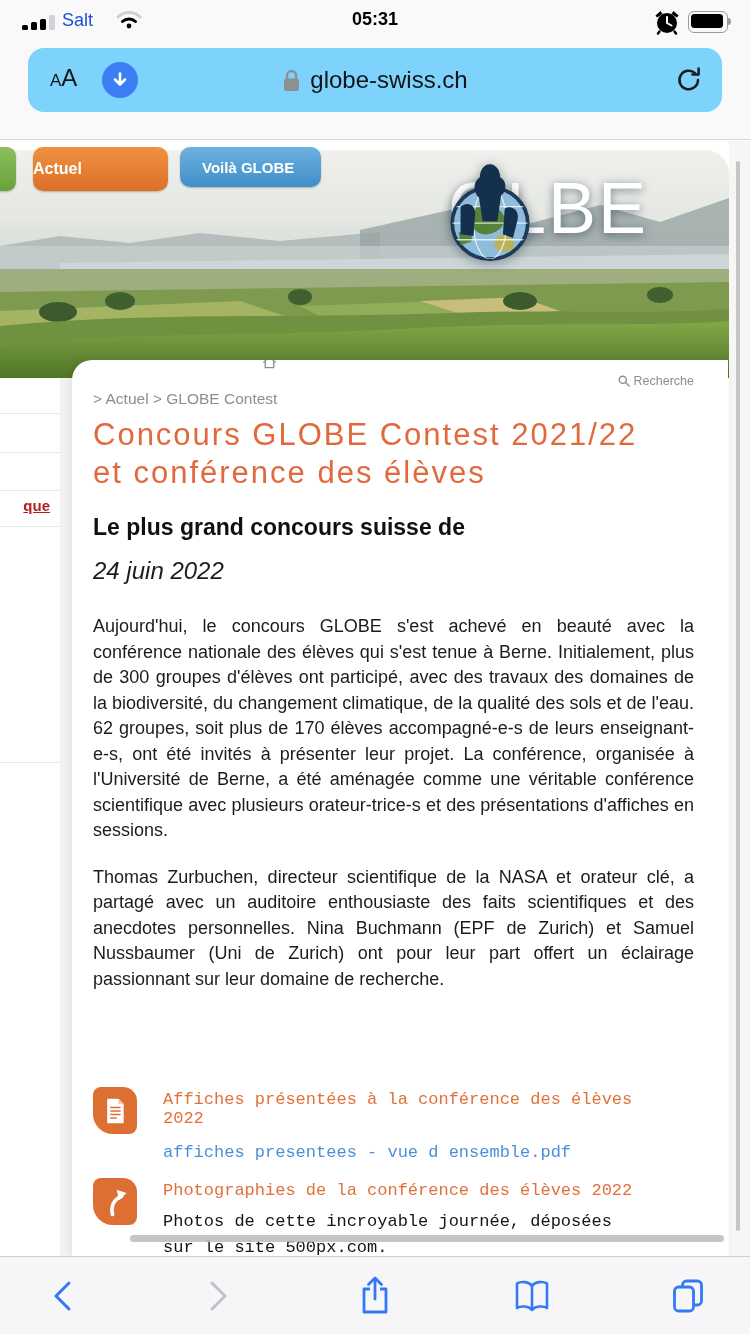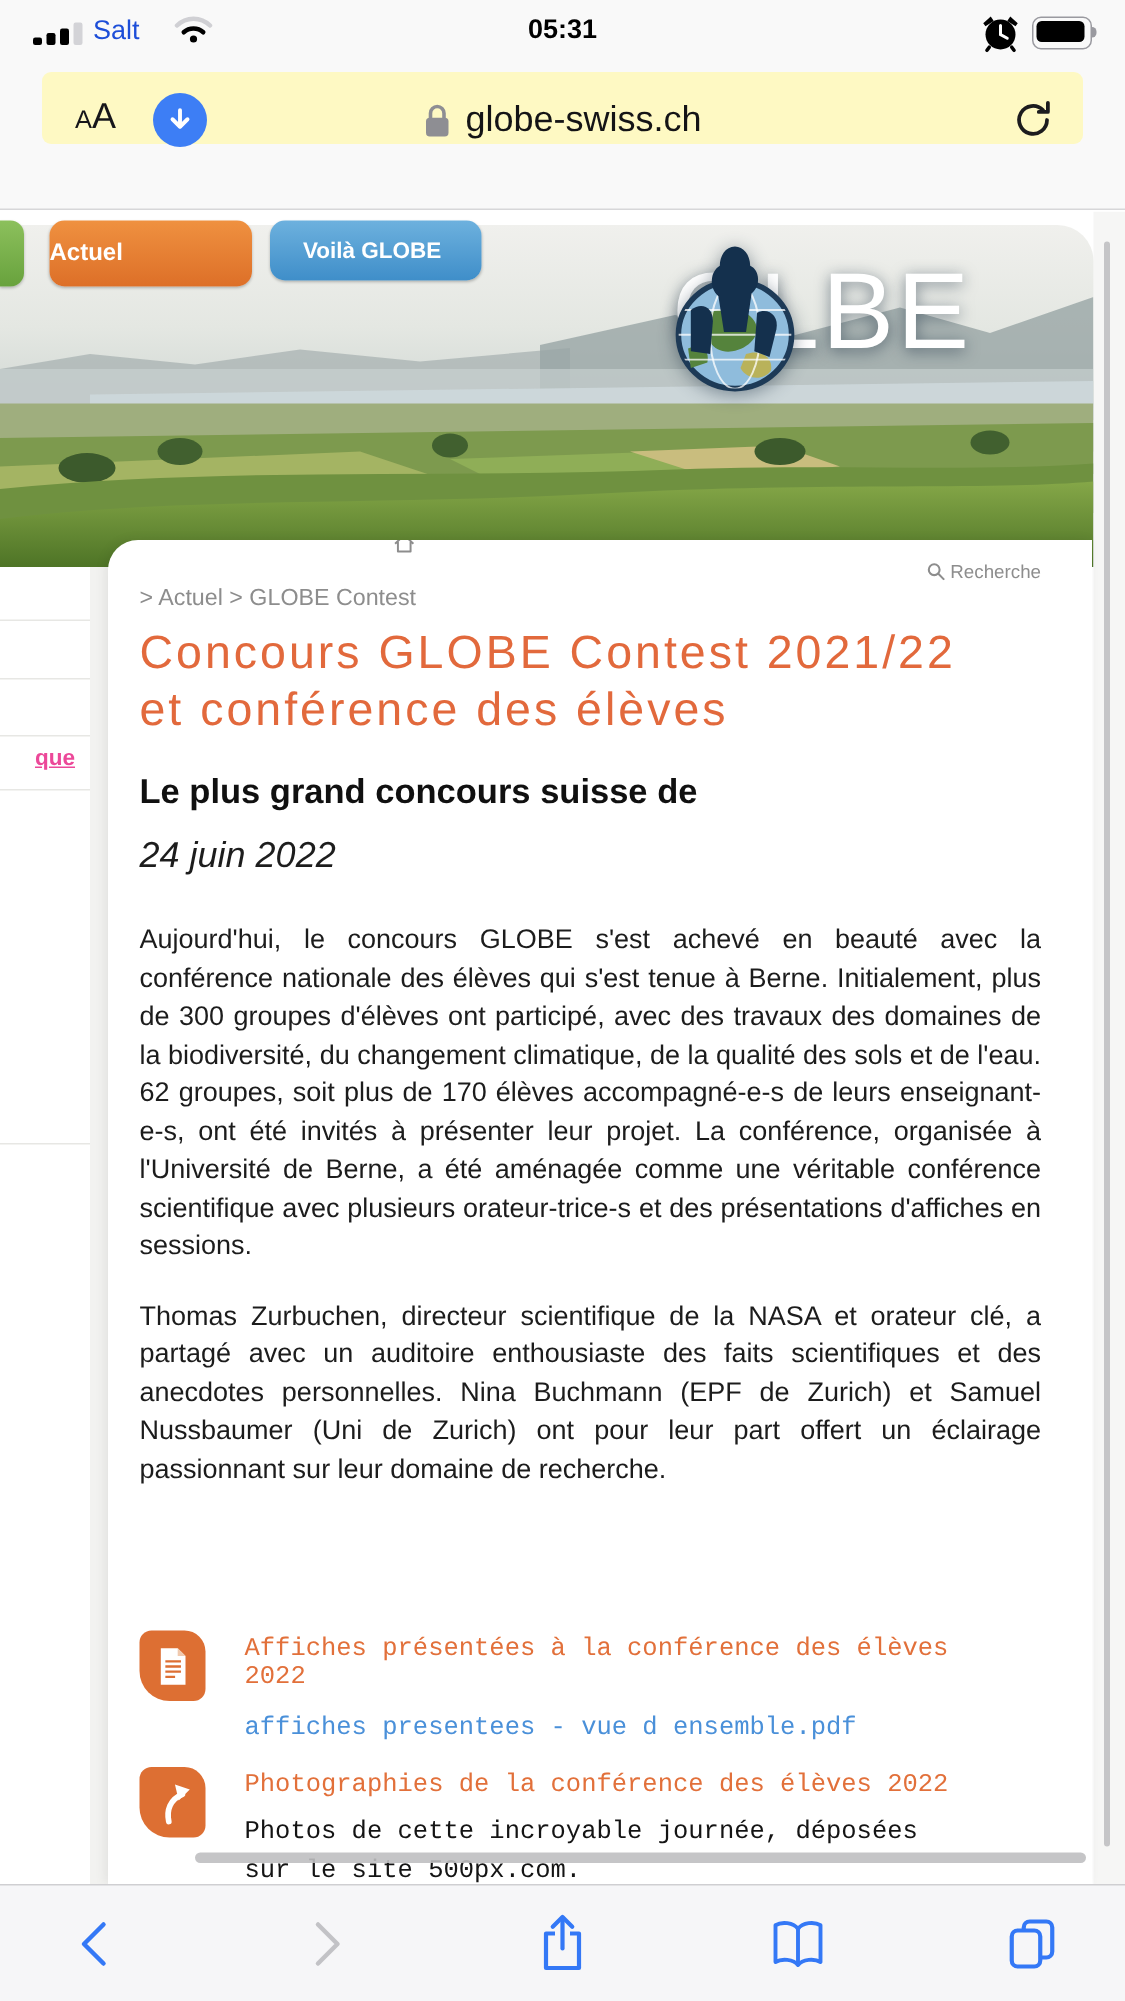--- a/index.html
+++ b/index.html
@@ -16,21 +16,21 @@
   .sig i:nth-child(3){height:11px}.sig i:nth-child(4){height:15px;background:#d3d3d7;}
   .carrier{position:absolute;left:62px;top:10px;font-size:18px;color:#1d4ed8;}
   .wifi{position:absolute;left:116px;top:10px;}
   .sbtime{position:absolute;left:0;right:0;top:9px;text-align:center;font-size:18px;font-weight:600;color:#000;}
   .alarm{position:absolute;left:654px;top:9px;}
   .batt{position:absolute;left:688px;top:11px;width:42px;height:22px;}
   .batt .shell{position:absolute;left:0;top:0;width:38px;height:20px;border:1.5px solid #9a9aa0;border-radius:6px;}
   .batt .fill{position:absolute;left:3px;top:3px;width:32px;height:14px;background:#000;border-radius:3.5px;}
   .batt .nub{position:absolute;left:40px;top:7px;width:3px;height:7px;background:#9a9aa0;border-radius:0 3px 3px 0;}
 
-  .urlpill{position:absolute;left:28px;top:48px;width:694px;height:48px;background:#fef9c3;border-radius:6px;}
+  .urlpill{position:absolute;left:28px;top:48px;width:694px;height:64px;background:#7dd3fc;border-radius:16px;}
   .reader{position:absolute;left:22px;top:16px;color:#16161a;cursor:default;}
   .reader .a1{font-size:17px;}.reader .a2{font-size:24px;}
   .dlcircle{position:absolute;left:74px;top:14px;width:36px;height:36px;border-radius:50%;background:#3d7ef5;
             display:flex;align-items:center;justify-content:center;}
   .urlcenter{position:absolute;left:0;right:0;top:0;height:64px;display:flex;align-items:center;justify-content:center;gap:9px;}
   .urltext{font-size:24px;color:#141416;}
   .refresh{position:absolute;right:18px;top:17px;}
 
   
   .webarea{position:absolute;left:0;top:141px;width:750px;height:1115px;background:#ffffff;overflow:hidden;}
@@ -49,21 +49,21 @@
   .navtab{position:absolute;top:6px;height:44px;border-radius:10px;color:#fff;font-weight:700;font-size:16px;
           display:flex;align-items:center;box-shadow:0 1px 2px rgba(0,0,0,.25);}
   .tab-green{left:0;width:16px;border-radius:0 9px 9px 0;background:linear-gradient(180deg,#8cc05c,#68a23d);}
   .tab-orange{left:33px;width:135px;box-sizing:border-box;
           background:linear-gradient(180deg,#ef9140,#dd6f28);}
   .tab-blue{left:180px;width:141px;height:40px;padding-left:22px;box-sizing:border-box;font-size:15px;
           background:linear-gradient(180deg,#6db1de,#3f8ec9);}
 
   .sidebar{position:absolute;left:0;top:237px;width:60px;height:878px;background:#fff;}
   .sidebar .div{position:absolute;left:0;width:60px;height:1px;background:#e7e7e4;}
-  .sidebar .frag{position:absolute;right:10px;top:119px;font-size:15px;font-weight:700;color:#ec4899;text-decoration:underline;}
+  .sidebar .frag{position:absolute;right:10px;top:119px;font-size:15px;font-weight:700;color:#b91c1c;text-decoration:underline;}
   .gapstrip{position:absolute;left:60px;top:237px;width:12px;height:878px;background:#f2f2f0;}
 
   .card{position:absolute;left:72px;top:219px;width:656px;height:896px;background:#fff;
         border-radius:20px 0 0 0;box-shadow:-2px 0 8px rgba(0,0,0,.07);overflow:hidden;box-sizing:border-box;
         padding:10px 34px 0 21px;}
 
   .crumbrow{display:flex;justify-content:space-between;align-items:center;height:22px;}
   .crumbleft{display:flex;align-items:flex-end;gap:20px;color:#8d8d8d;font-size:15.5px;flex-direction:column;}
   .searchbox{display:flex;align-items:center;gap:4px;color:#8d8d8d;font-size:12.5px;}
 

